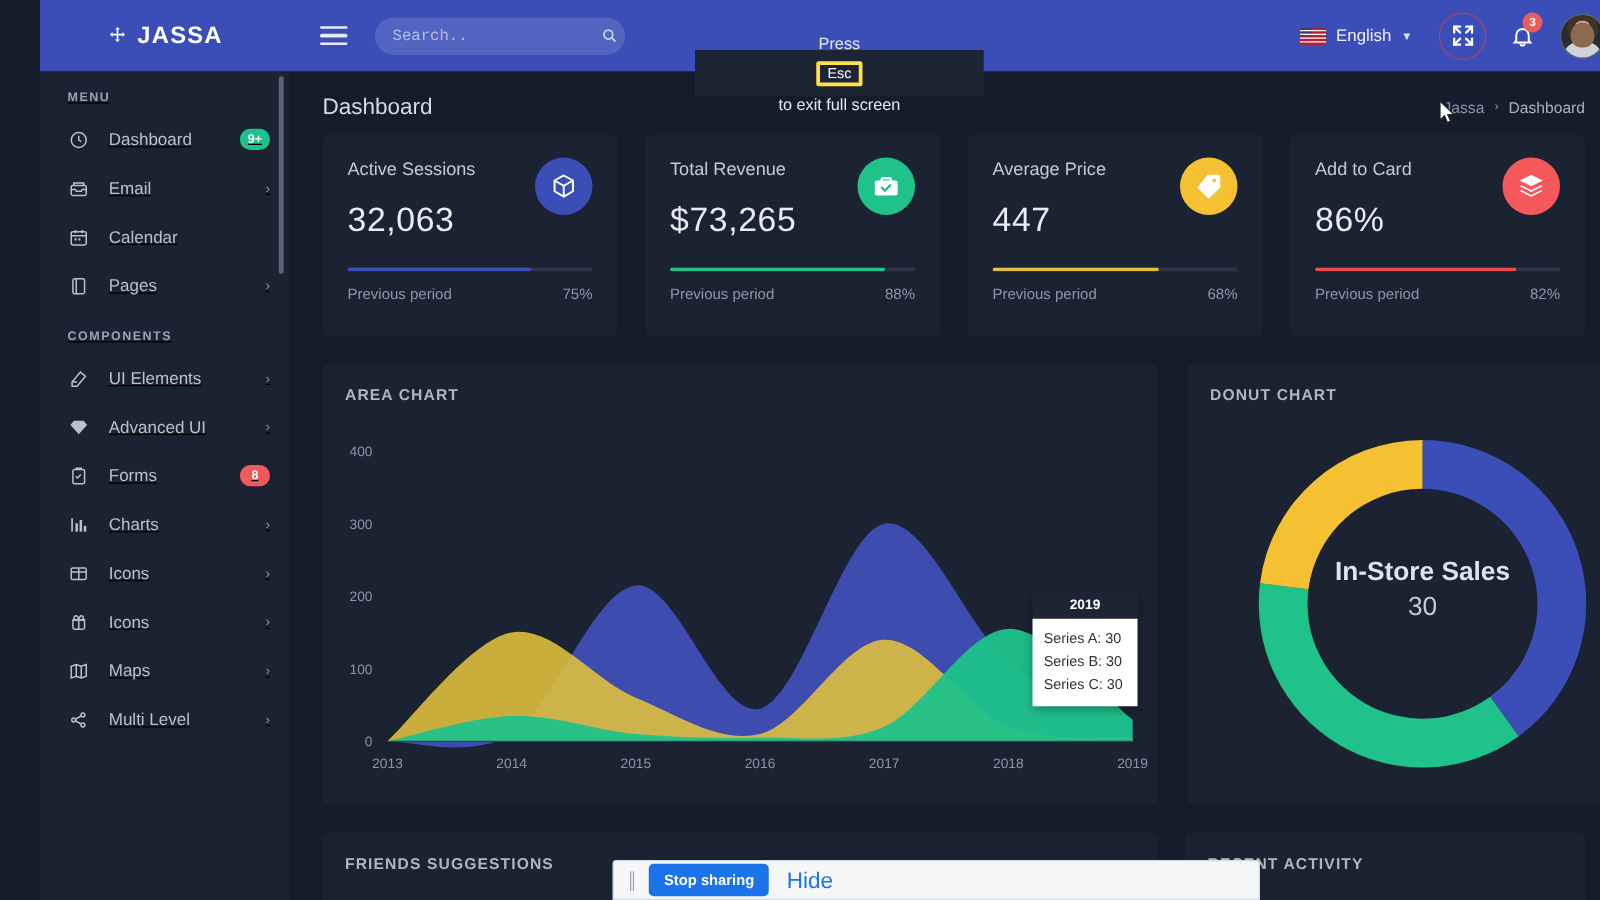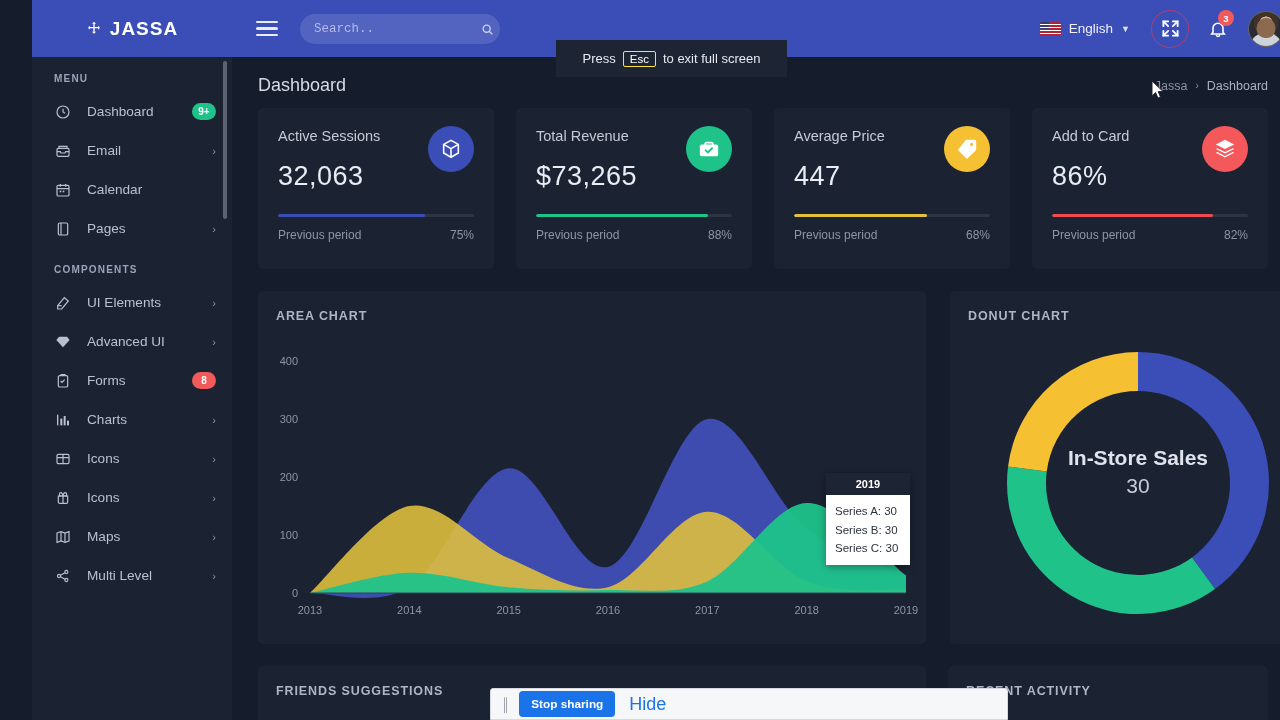--- a/index.html
+++ b/index.html
@@ -86,31 +86,31 @@
     content: ''; position: absolute; left: 50%; top: 20%; width: 19px; height: 20px;
     transform: translateX(-50%); border-radius: 50% 50% 45% 45%;
     background: #8c6a50; z-index: 2;
   }
 
   
   .fs-tip {
     position: absolute; left: 524px; top: 40px; width: 231px; height: 37px;
     background: #1d2433; color: #e6e9f2;
     display: flex; align-items: center; justify-content: center; gap: 7px;
-    font-size: 13px; z-index: 60;
+    font-size: 13px; z-index: 60; flex-direction: column;
   }
   .esc-key {
-    border: 1px solid #fde047; border-radius: 2px; padding: 1px 6px;
+    border: 3px solid #fde047; border-radius: 2px; padding: 1px 6px;
     font-size: 11.5px; color: #fff;
   }
 
   
   .sidebar {
     position: absolute; top: 57px; left: 0; width: 200px; height: 663px;
-    background: #1b2232; overflow: hidden; z-index: 30;
+    background: #1b2232; overflow: hidden; z-index: 30; text-decoration: underline;
   }
   .side-scroll { position: absolute; right: 5px; top: 4px; width: 4px; height: 158px;
     background: #5b6475; border-radius: 2px; }
   .side-label {
     color: #9aa3b8; font-size: 10px; font-weight: bold; letter-spacing: 1.2px;
     padding: 16px 0 8px 22px;
   }
   .side-item {
     display: flex; align-items: center; height: 39px; padding: 0 16px 0 22px;
     color: #b9c0ce; font-size: 13.6px; cursor: pointer; position: relative;

